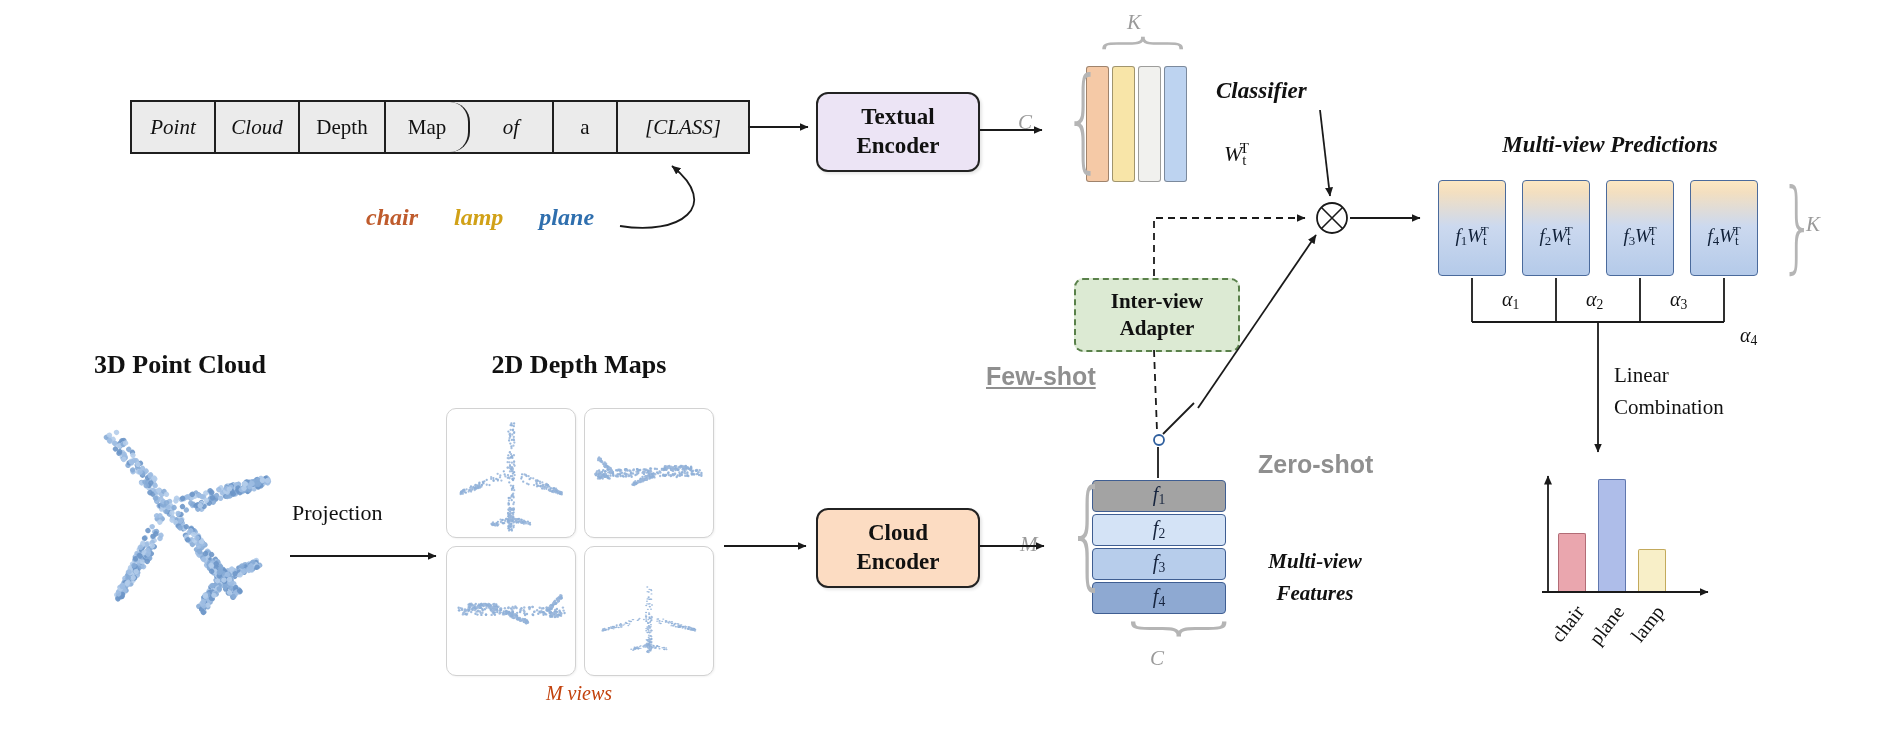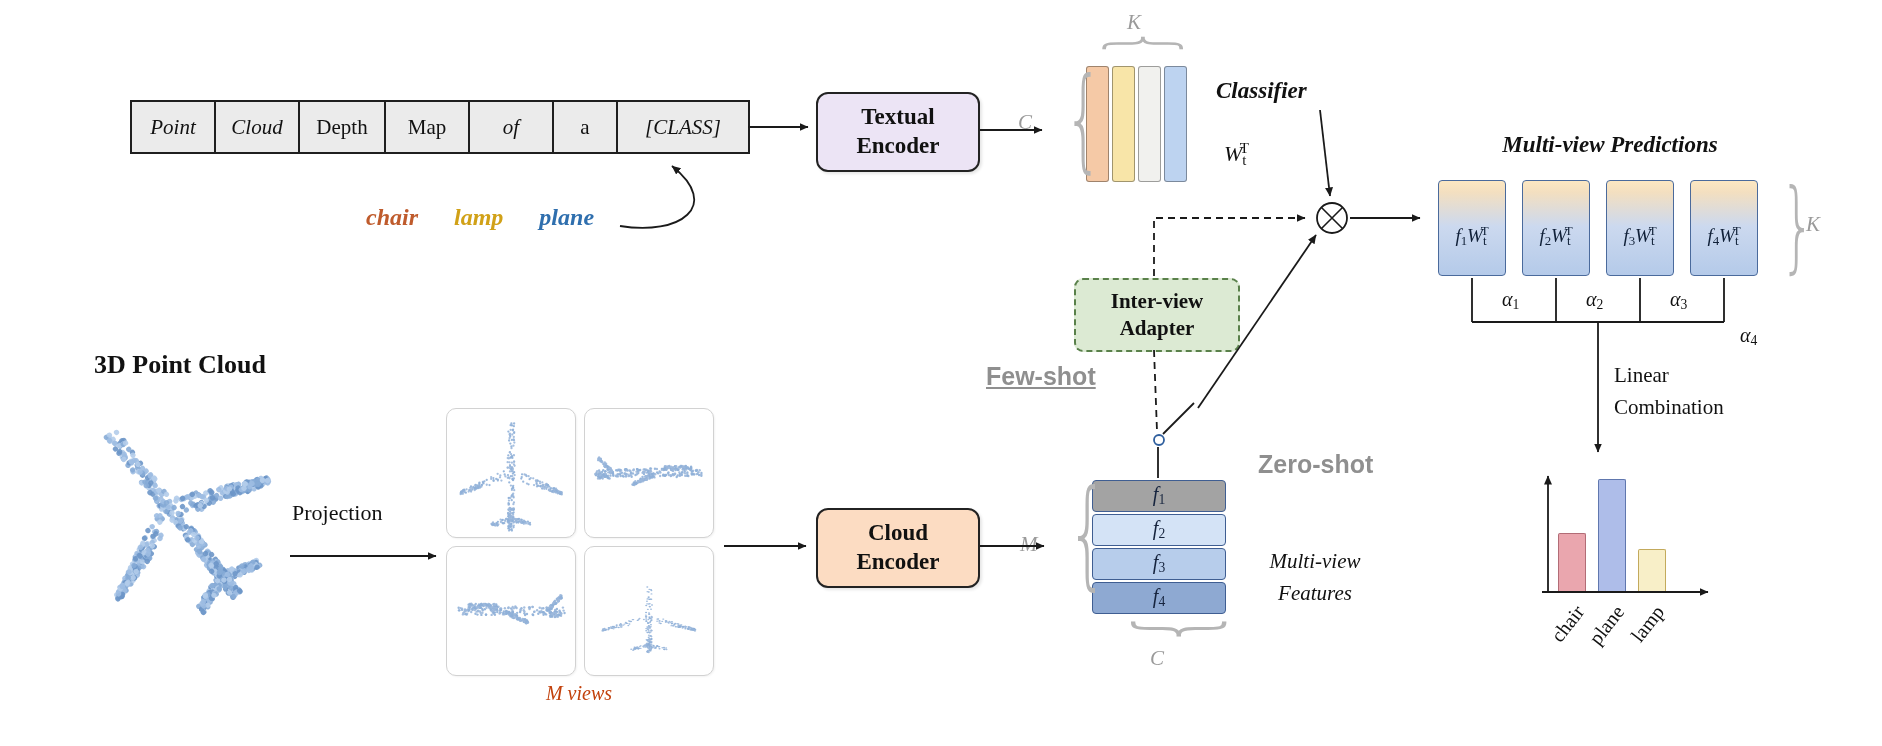--- a/index.html
+++ b/index.html
@@ -56,21 +56,21 @@
 </style>
 </head>
 <body>
 
 <div id="canvas">
 
   <div class="abs prompt-table" style="left:130px;top:100px;">
     <div class="pcell" style="width: 82px; font-style: italic;">Point</div>
     <div class="pcell" style="width: 82px; font-style: italic;">Cloud</div>
     <div class="pcell" style="width: 84px; font-style: normal;">Depth</div>
-    <div class="pcell" style="width: 82px; font-style: normal;">Map</div>
+    <div class="pcell" style="width: 82px; font-style: normal; border-radius: 20px;">Map</div>
     <div class="pcell" style="width: 82px; font-style: italic;">of</div>
     <div class="pcell" style="width: 62px; font-style: normal;">a</div>
     <div class="pcell" style="width: 130px; font-style: italic;">[CLASS]</div>
   </div>
 
   <div class="abs class-words" style="left:366px;top:204px;">
     <span style="color: rgb(191, 91, 44);">chair</span>
     <span style="color: rgb(209, 161, 23);">lamp</span>
     <span style="color: rgb(47, 111, 174);">plane</span>
   </div>
@@ -145,24 +145,25 @@
     </div>
   <div class="fbar" style="top: 582px; background-color: rgb(142, 169, 210);">
       <span><i>f</i><sub>4</sub></span>
     </div>
 
   <span class="brace" style="left:1050px;top:474px;font-size:118px;transform:scaleX(0.55);">{</span>
   <span class="glab" style="left:1020px;top:532px;">M</span>
   <span class="brace" style="left:1141px;top:576px;font-size:104px;transform:rotate(-90deg) scaleX(0.55);">{</span>
   <span class="glab" style="left:1150px;top:646px;">C</span>
 
-  <div class="abs pre" style="left:1240px;top:546px;width:150px;text-align:center;font-style:italic;font-weight:400;font-size:21px;line-height:1.5;">Multi-view
+  <div class="abs pre" style="left:1240px;top:546px;width:150px;text-align:center;font-style:italic;font-weight:700;font-size:21px;line-height:1.5;">Multi-view
 Features</div>
 
   <div class="abs title" style="left:94px;top:350px;">3D Point Cloud</div>
+  <div class="abs title" style="left:446px;top:350px;width:266px;text-align:center;">2D Depth Maps</div>
   <span class="abs" style="left:292px;top:500px;font-size:22px;">Projection</span>
 
   <svg id="pc-svg" class="abs" width="250" height="250" style="left:50px;top:388px;">
       <g transform="translate(122,124) rotate(-38) scale(1.55)">
         <circle cx="0.8" cy="56.6" r="1.7" fill="#b3ccea" opacity="0.9"></circle>
         <circle cx="-1.0" cy="49.0" r="1.7" fill="#6d96c8" opacity="0.9"></circle>
         <circle cx="3.1" cy="65.9" r="1.7" fill="#9dbde2" opacity="0.9"></circle>
         <circle cx="45.9" cy="17.7" r="1.7" fill="#b3ccea" opacity="0.9"></circle>
         <circle cx="42.7" cy="13.5" r="1.7" fill="#86abd6" opacity="0.9"></circle>
         <circle cx="2.5" cy="34.9" r="1.7" fill="#86abd6" opacity="0.9"></circle>

